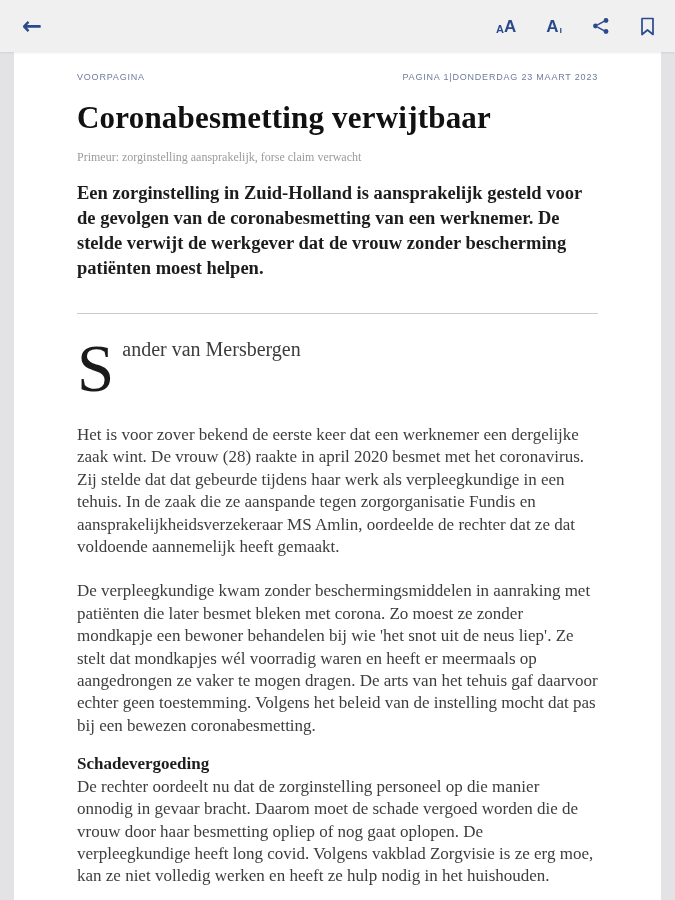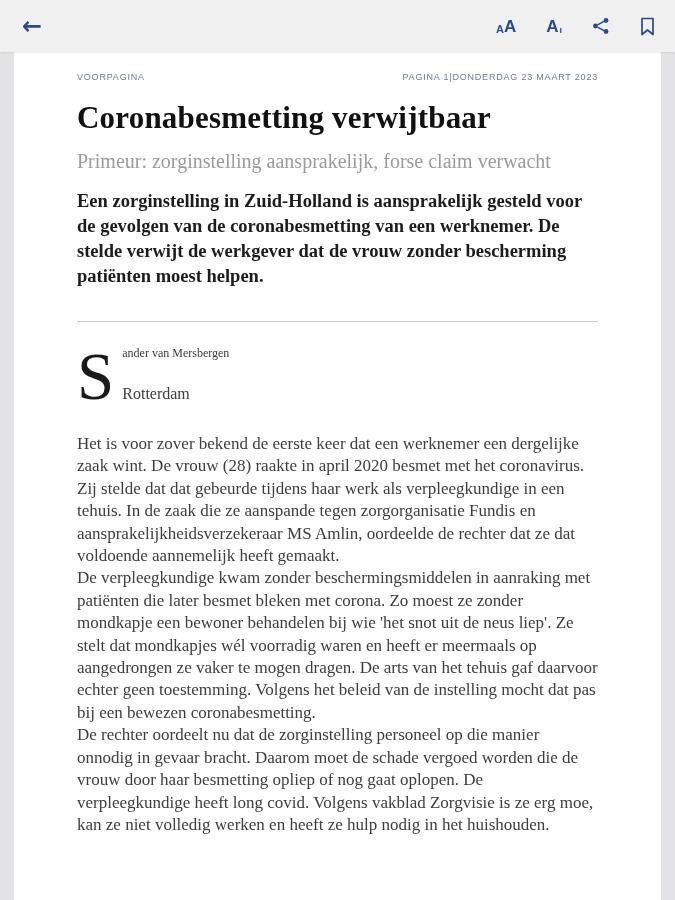--- a/index.html
+++ b/index.html
@@ -46,40 +46,41 @@
     text-transform: uppercase; margin-top: 4px;
   }
   .meta-right { display: flex; gap: 0; align-items: baseline; }
   
   .article { font-family: "Liberation Serif", serif; }
   .headline {
     margin-top: 18px; color: #111111;
     font-size: 31px; font-weight: bold; letter-spacing: 0.2px;
   }
   .subhead {
-    margin-top: 14px; color: #9b9b9b; font-size: 20px; font-weight: normal;
+    margin-top: 14px; color: #9b9b9b; font-size: 12px; font-weight: normal;
   }
   .intro {
     margin-top: 16px; color: #1c1c1e; font-weight: bold;
     font-size: 18.5px; line-height: 25px; max-width: 525px;
   }
   .rule {
     border: none; border-top: 1px solid #cccccc;
     margin: 32px 0 0 0; width: 100%;
   }
   .byline { margin-top: 22px; color: #3c3c3c; overflow: hidden; }
   .dropcap {
     float: left; font-size: 67px; line-height: 52px;
     color: #1a1a1a; margin: 6px 8px 0 0; font-weight: normal;
   }
-  .byline-author { font-size: 12px; padding-top: 2px; display: block; }
+  .byline-author { font-size: 20px; padding-top: 2px; display: block; }
   .byline-city { font-size: 16px; padding-top: 24px; display: block; }
   .body-copy { margin-top: 30px; max-width: 528px; }
   .body-copy p {
     color: #3d3d3d; font-size: 17px; line-height: 22.4px;
+    margin-top: 22px;
   }
   .body-copy p.first { margin-top: 16px; }
   .body-subheading {
     color: #1d1d1d; font-size: 17px; font-weight: bold;
     margin-top: 16px; line-height: 22.4px;
   }
   .body-copy p.after-heading { margin-top: 0; }
 </style>
 </head>
 <body>
@@ -129,25 +130,25 @@
 
       <h2 class="subhead">Primeur: zorginstelling aansprakelijk, forse claim verwacht</h2>
 
       <p class="intro">Een zorginstelling in Zuid-Holland is aansprakelijk gesteld voor de gevolgen van de coronabesmetting van een werknemer. De stelde verwijt de werkgever dat de vrouw zonder bescherming patiënten moest helpen.</p>
 
       <hr class="rule">
 
       <div class="byline">
         <span class="dropcap">S</span>
         <span class="byline-author">ander van Mersbergen</span>
-        <span class="byline-city">Rotterdam</span>
       </div>
 
       <div class="body-copy">
         <p class="first">Het is voor zover bekend de eerste keer dat een werknemer een dergelijke zaak wint. De vrouw (28) raakte in april 2020 besmet met het coronavirus. Zij stelde dat dat gebeurde tijdens haar werk als verpleegkundige in een tehuis. In de zaak die ze aanspande tegen zorgorganisatie Fundis en aansprakelijkheidsverzekeraar MS Amlin, oordeelde de rechter dat ze dat voldoende aannemelijk heeft gemaakt.</p>
         <p>De verpleegkundige kwam zonder beschermingsmiddelen in aanraking met patiënten die later besmet bleken met corona. Zo moest ze zonder mondkapje een bewoner behandelen bij wie 'het snot uit de neus liep'. Ze stelt dat mondkapjes wél voorradig waren en heeft er meermaals op aangedrongen ze vaker te mogen dragen. De arts van het tehuis gaf daarvoor echter geen toestemming. Volgens het beleid van de instelling mocht dat pas bij een bewezen coronabesmetting.</p>
+        <div class="body-subheading">Schadevergoeding</div>
         <p class="after-heading">De rechter oordeelt nu dat de zorginstelling personeel op die manier onnodig in gevaar bracht. Daarom moet de schade vergoed worden die de vrouw door haar besmetting opliep of nog gaat oplopen. De verpleegkundige heeft long covid. Volgens vakblad Zorgvisie is ze erg moe, kan ze niet volledig werken en heeft ze hulp nodig in het huishouden.</p>
 
       </div>
     </div>
 
   </div>
 </div>
 
 </body></html>

